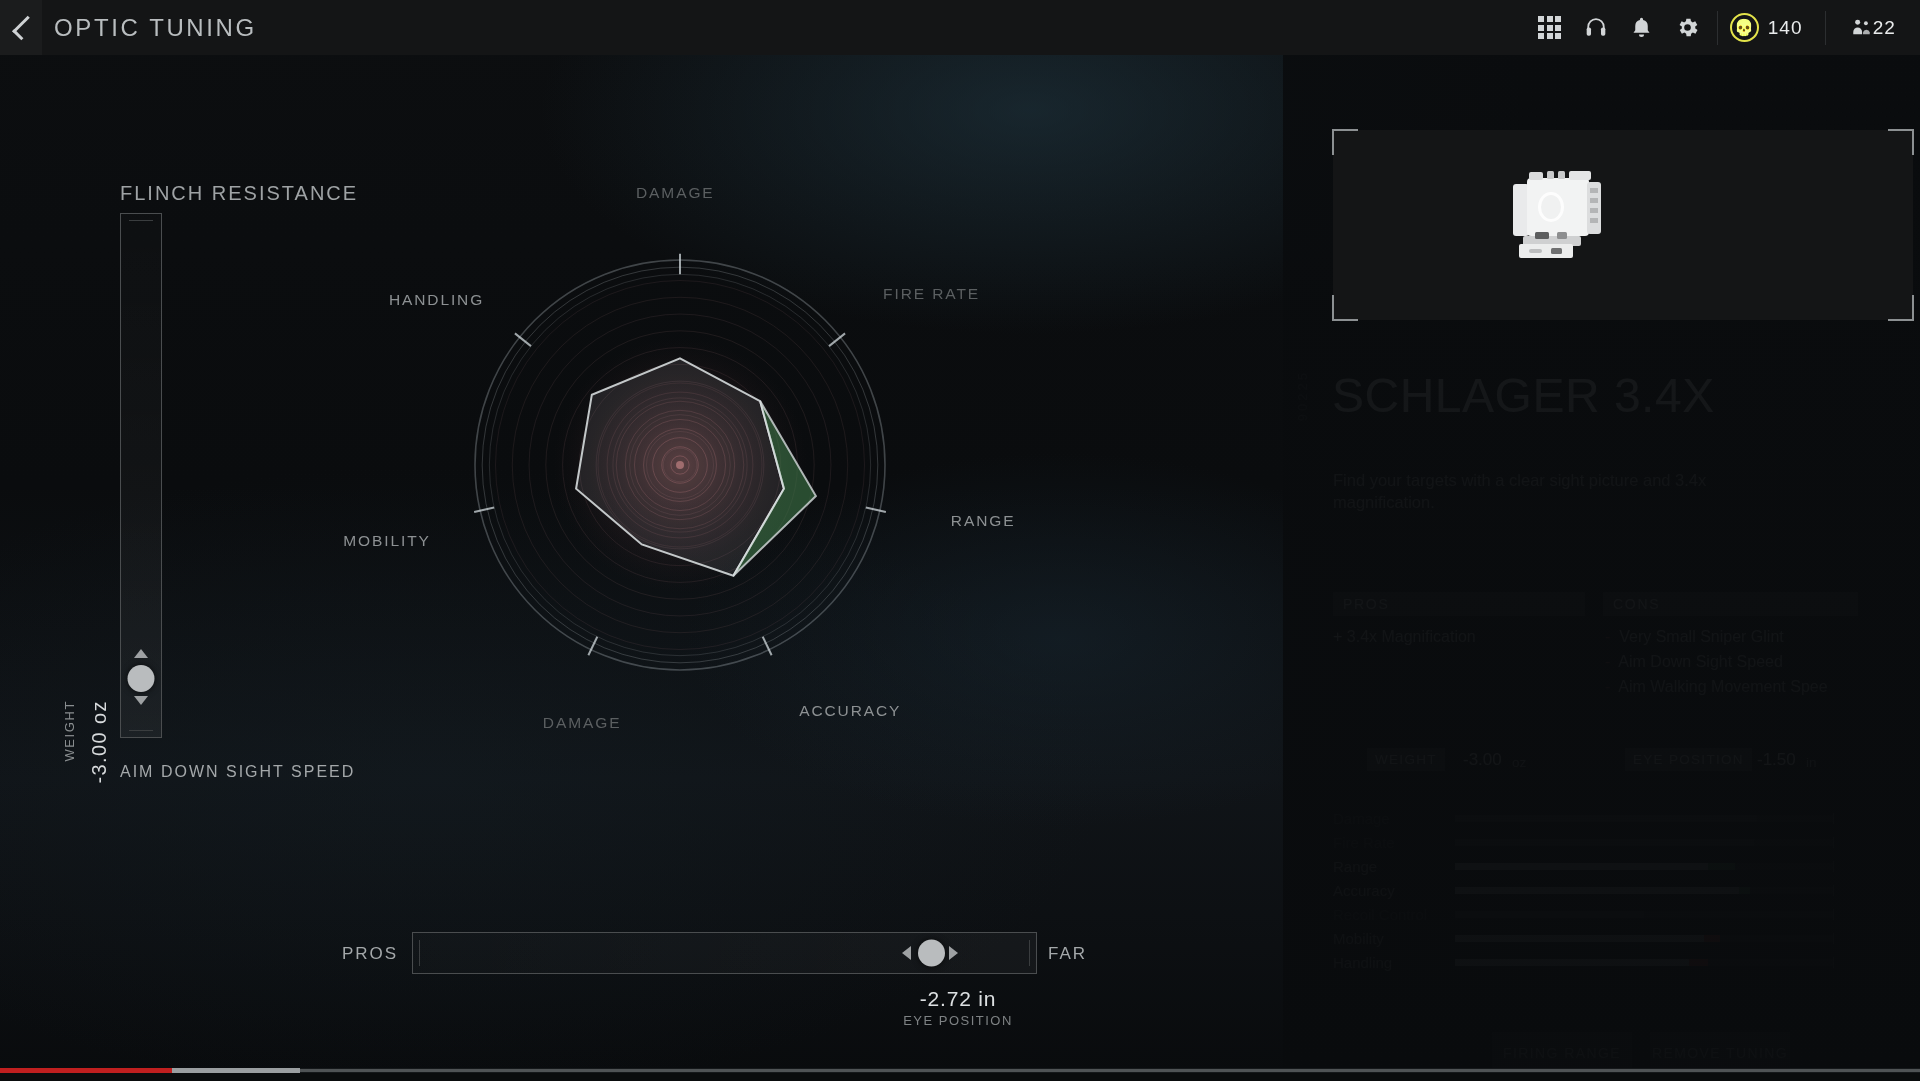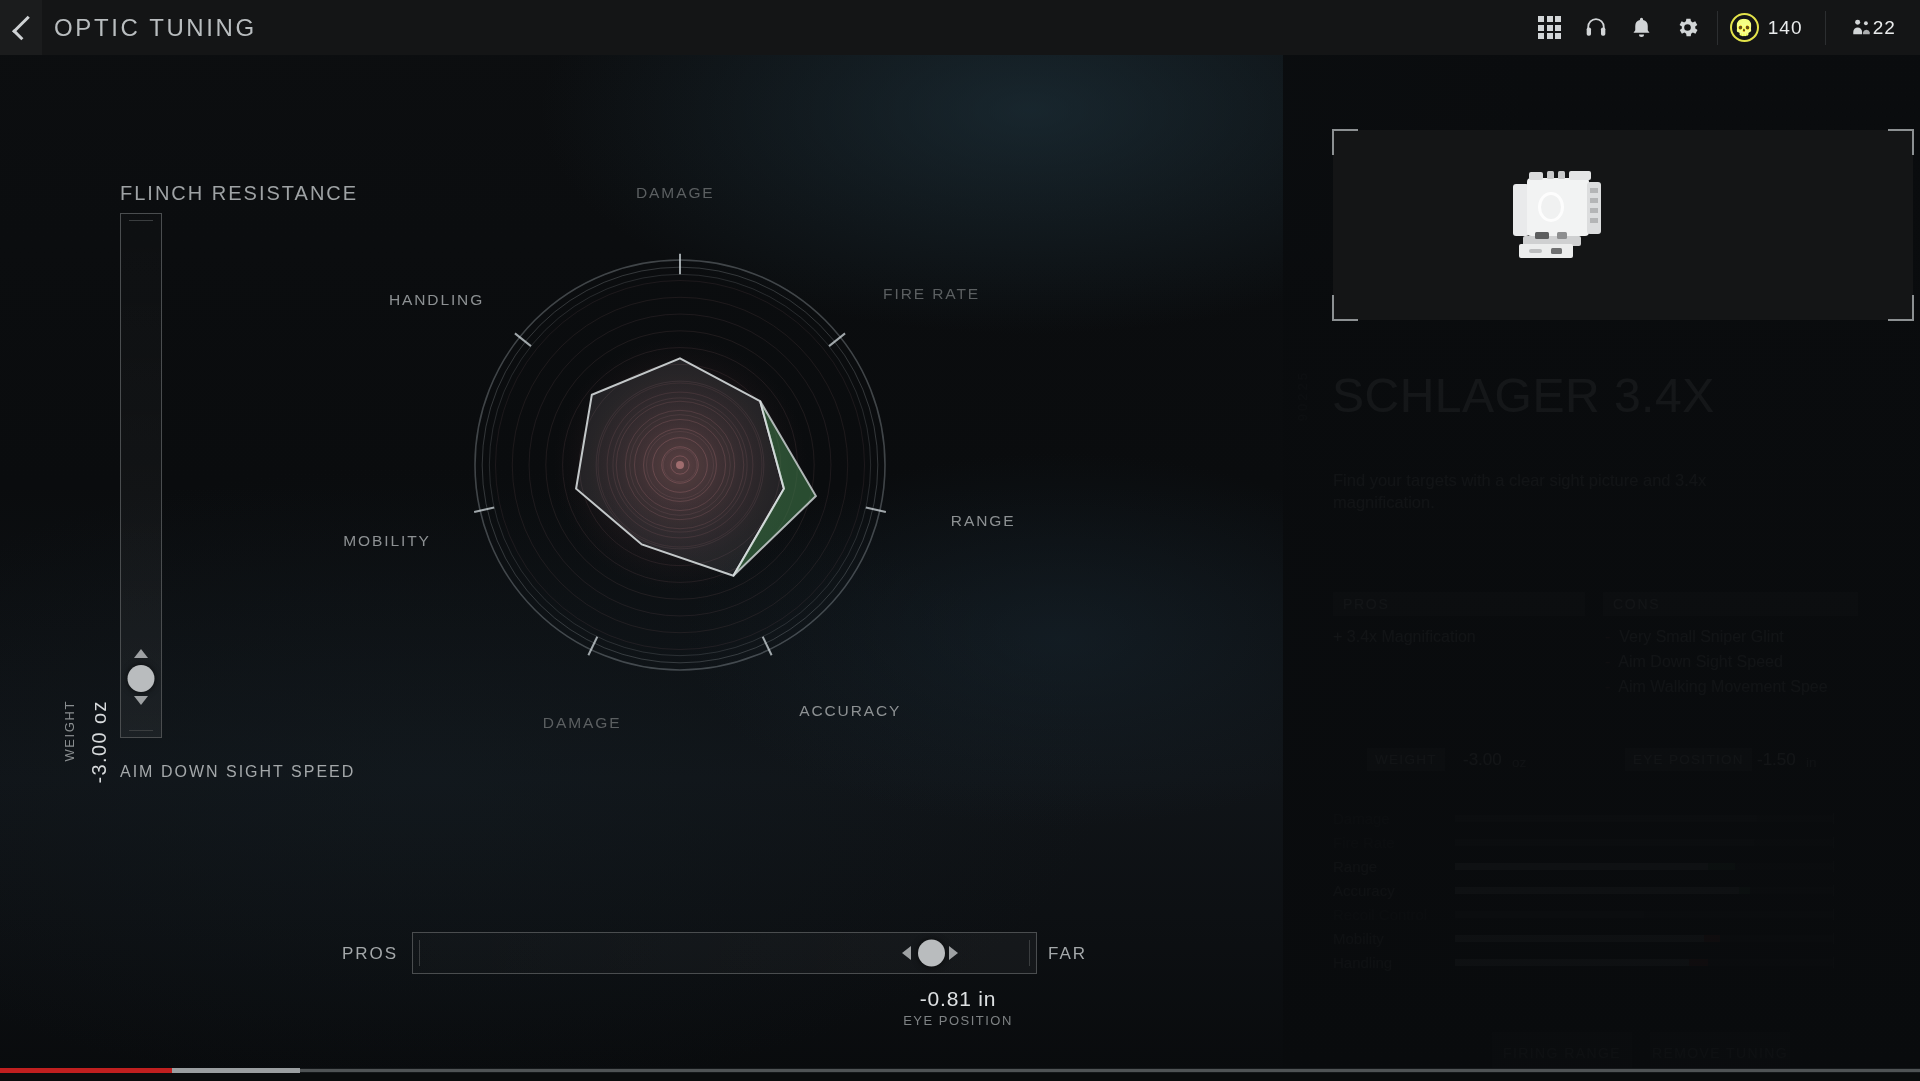--- a/index.html
+++ b/index.html
@@ -383,21 +383,21 @@
   <div class="ads-label">AIM DOWN SIGHT SPEED</div>
 
   <div class="h-lab-l">PROS</div>
   <div class="h-slider">
     <div class="h-track"></div>
     <div class="h-arr-l"></div>
     <div class="h-handle"></div>
     <div class="h-arr-r"></div>
   </div>
   <div class="h-lab-r">FAR</div>
-  <div class="h-val">-0.81 in</div>
+  <div class="h-val">-2.72 in</div>
   <div class="h-val-sub">EYE POSITION</div>
 
   <div class="rpanel">
     <div class="preview">
       <div class="corner c-tl"></div>
       <div class="corner c-tr"></div>
       <div class="corner c-bl"></div>
       <div class="corner c-br"></div>
       <svg style="position:absolute;left:166px;top:30px" width="130" height="120" viewBox="0 0 130 120">
         <rect x="14" y="24" width="16" height="52" rx="3" fill="#e9eaeb"></rect>

